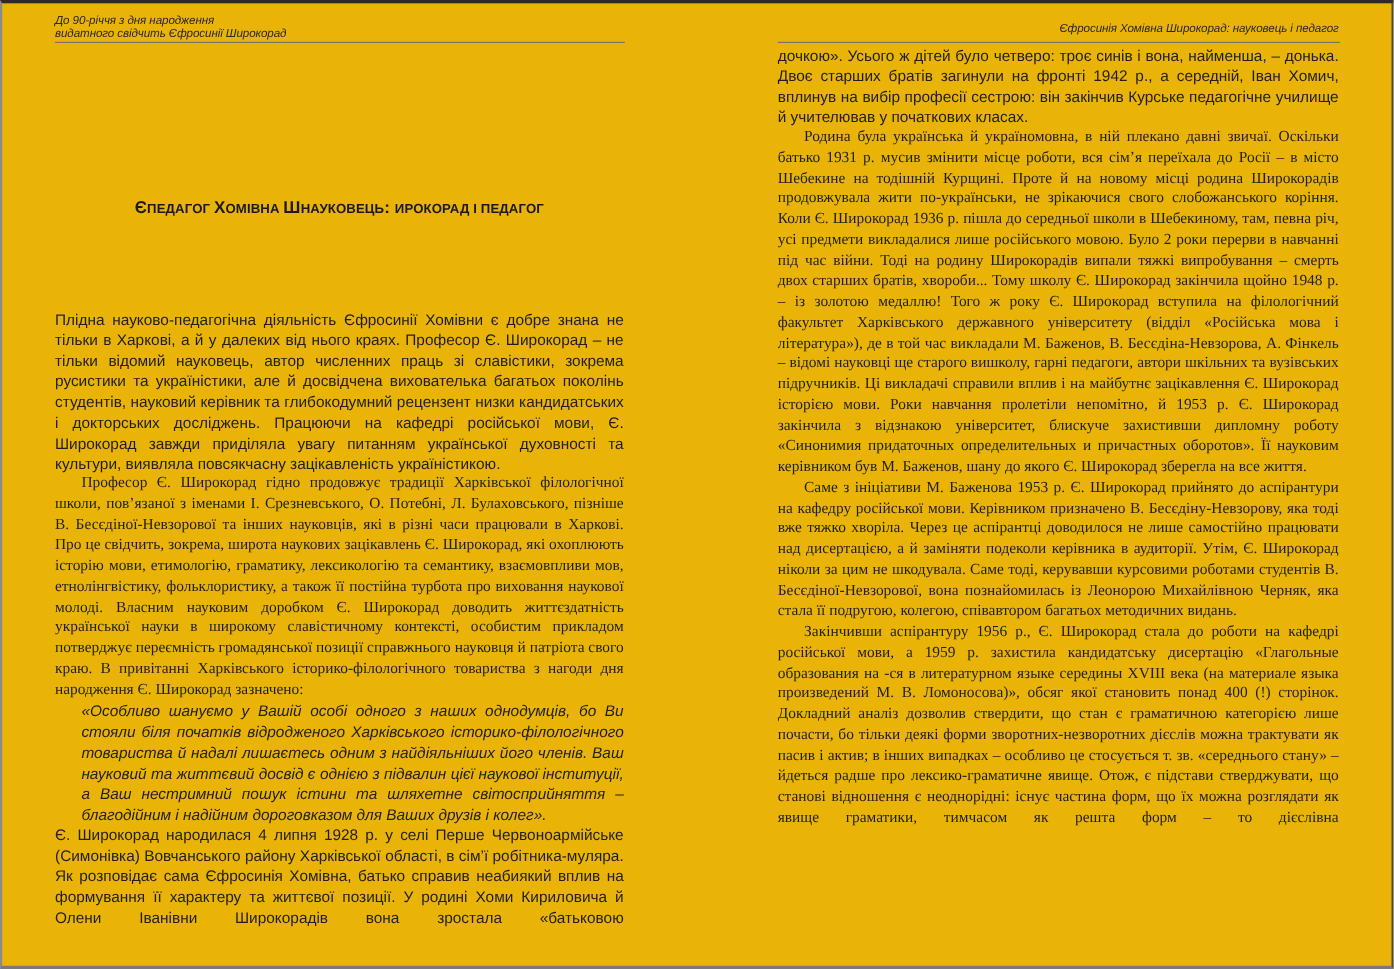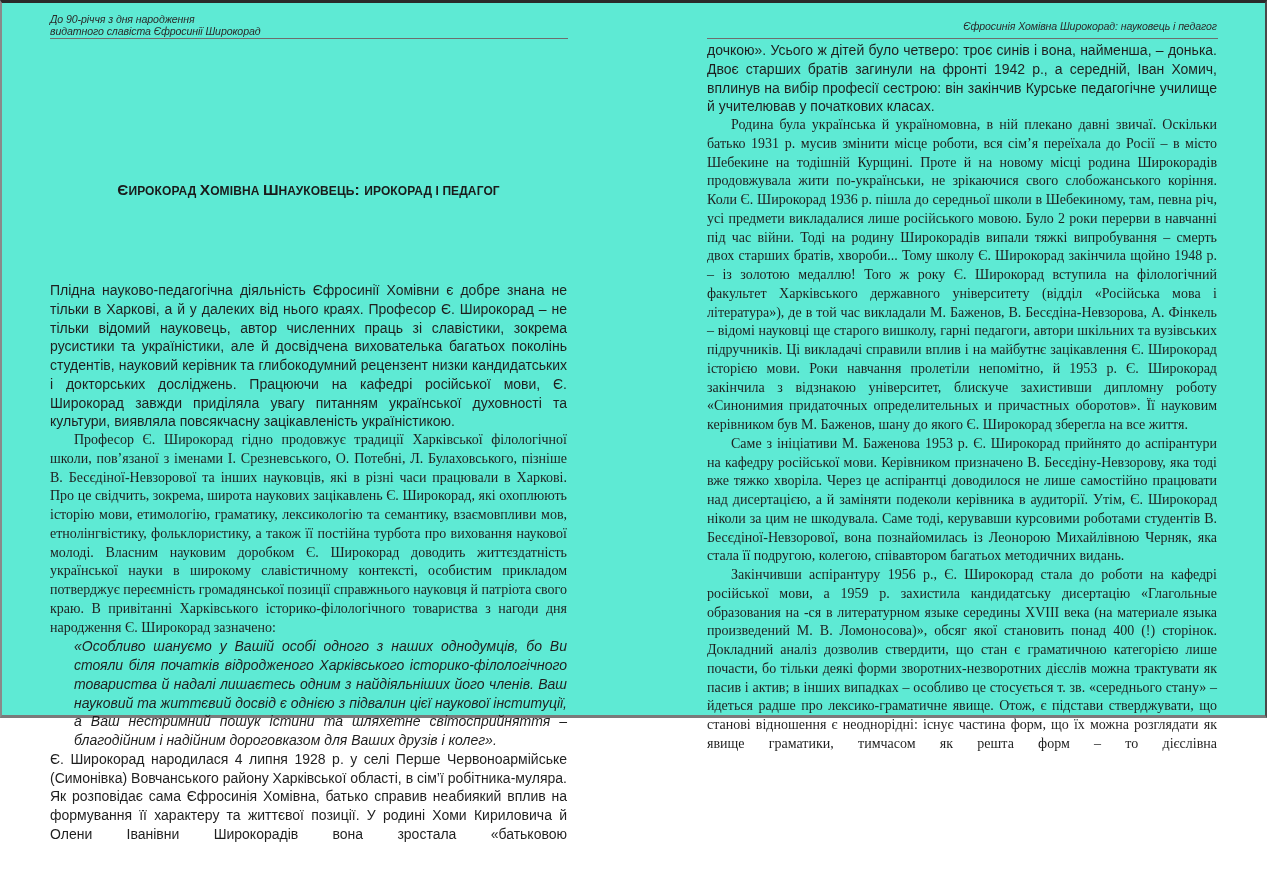--- a/index.html
+++ b/index.html
@@ -1,27 +1,27 @@
 <!DOCTYPE html>
 <html><head>
 <meta charset="utf-8">
 <style>
   html, body { margin: 0; padding: 0; background: #ffffff; }
   body {
     width: 1267px; height: 881px; position: relative; overflow: hidden;
     font-family: "Liberation Sans", sans-serif; color: #1e1e1e;
   }
   .frame {
-    position: absolute; left: 0; top: 0; width: 1267px; height: 718px;
+    position: absolute; left: 0; top: 0; width: 1267px; height: 881px;
     box-sizing: border-box;
     border-top: 3px solid #2a2a2a;
     border-left: 2px solid #8a8a8a;
     border-right: 2px solid #4a4a4a;
     border-bottom: 3px solid #7a7a7a;
-    background: #5eead4;
+    background: #eab308;
   }
   .page { position: absolute; top: 0; height: 878px; }
   .page.left { left: 2px; width: 630px; }
   .page.right { left: 633px; width: 632px; }
 
   .running-head {
     position: absolute; font-style: italic; font-size: 10.6px; line-height: 12px;
     color: #2a2a2a; letter-spacing: -0.1px;
   }
   .left .running-head { left: 46px; top: 10px; width: 517px; }
@@ -57,26 +57,26 @@
   .right .folio { right: 50px; }
 </style>
 </head>
 <body>
 
 <div class="frame">
 
   <div class="page left">
     <div class="running-head">
       <div>До 90-річчя з  дня народження</div>
-      <div>видатного славіста Єфросинії Широкорад</div>
+      <div>видатного свідчить Єфросинії Широкорад</div>
     </div>
     <div class="head-rule"></div>
 
 
-    <div class="title"><span>Є</span><span class="sc">ИРОКОРАД </span><span>Х</span><span class="sc">ОМІВНА </span><span>Ш</span><span class="sc">НАУКОВЕЦЬ</span><span>: </span><span class="sc">ИРОКОРАД І ПЕДАГОГ</span></div>
+    <div class="title"><span>Є</span><span class="sc">ПЕДАГОГ </span><span>Х</span><span class="sc">ОМІВНА </span><span>Ш</span><span class="sc">НАУКОВЕЦЬ</span><span>: </span><span class="sc">ИРОКОРАД І ПЕДАГОГ</span></div>
 
     <div class="body-text">
       <p>Плідна науково-педагогічна діяльність Єфросинії Хомівни є добре знана не тільки в Харкові, а й у далеких від нього краях. Професор Є. Широкорад – не тільки відомий науковець, автор численних праць зі славістики, зокрема русистики та україністики, але й досвідчена вихователька багатьох поколінь студентів, науковий керівник та глибокодумний рецензент низки кандидатських і докторських досліджень. Працюючи на кафедрі російської мови, Є. Широкорад завжди приділяла увагу питанням української духовності та культури, виявляла повсякчасну зацікавленість україністикою.</p>
       <p class="indent">Професор Є. Широкорад гідно продовжує традиції Харківської філологічної школи, пов’язаної з іменами І. Срезневського, О. Потебні, Л. Булаховського, пізніше В. Бесєдіної-Невзорової та інших науковців, які в різні часи працювали в Харкові. Про це свідчить, зокрема, широта наукових зацікавлень Є. Широкорад, які охоплюють історію мови, етимологію, граматику, лексикологію та семантику, взаємовпливи мов, етнолінгвістику, фольклористику, а також її постійна турбота про виховання наукової молоді. Власним науковим доробком Є. Широкорад доводить життєздатність української науки в широкому славістичному контексті, особистим прикладом потверджує переємність громадянської позиції справжнього науковця й патріота свого краю. В привітанні Харківського історико-філологічного товариства з нагоди дня народження Є. Широкорад зазначено:</p>
       <p class="quote">«Особливо шануємо у Вашій особі одного з наших однодумців, бо Ви стояли біля початків відродженого Харківського історико-філологічного товариства й надалі лишаєтесь одним з найдіяльніших його членів. Ваш науковий та життєвий досвід є однією з підвалин цієї наукової інституції, а Ваш нестримний пошук істини та шляхетне світосприйняття – благодійним і надійним дороговказом для Ваших друзів і колег».</p>
       <p class="last">Є. Широкорад народилася 4 липня 1928 р. у селі Перше Червоноармійське (Симонівка) Вовчанського району Харківської області, в сім’ї робітника-муляра. Як розповідає сама Єфросинія Хомівна, батько справив неабиякий вплив на формування її характеру та життєвої позиції. У родині Хоми Кириловича й Олени Іванівни Широкорадів вона зростала «батьковою</p>
     </div>
 
     <div class="folio">20</div>
   </div>

